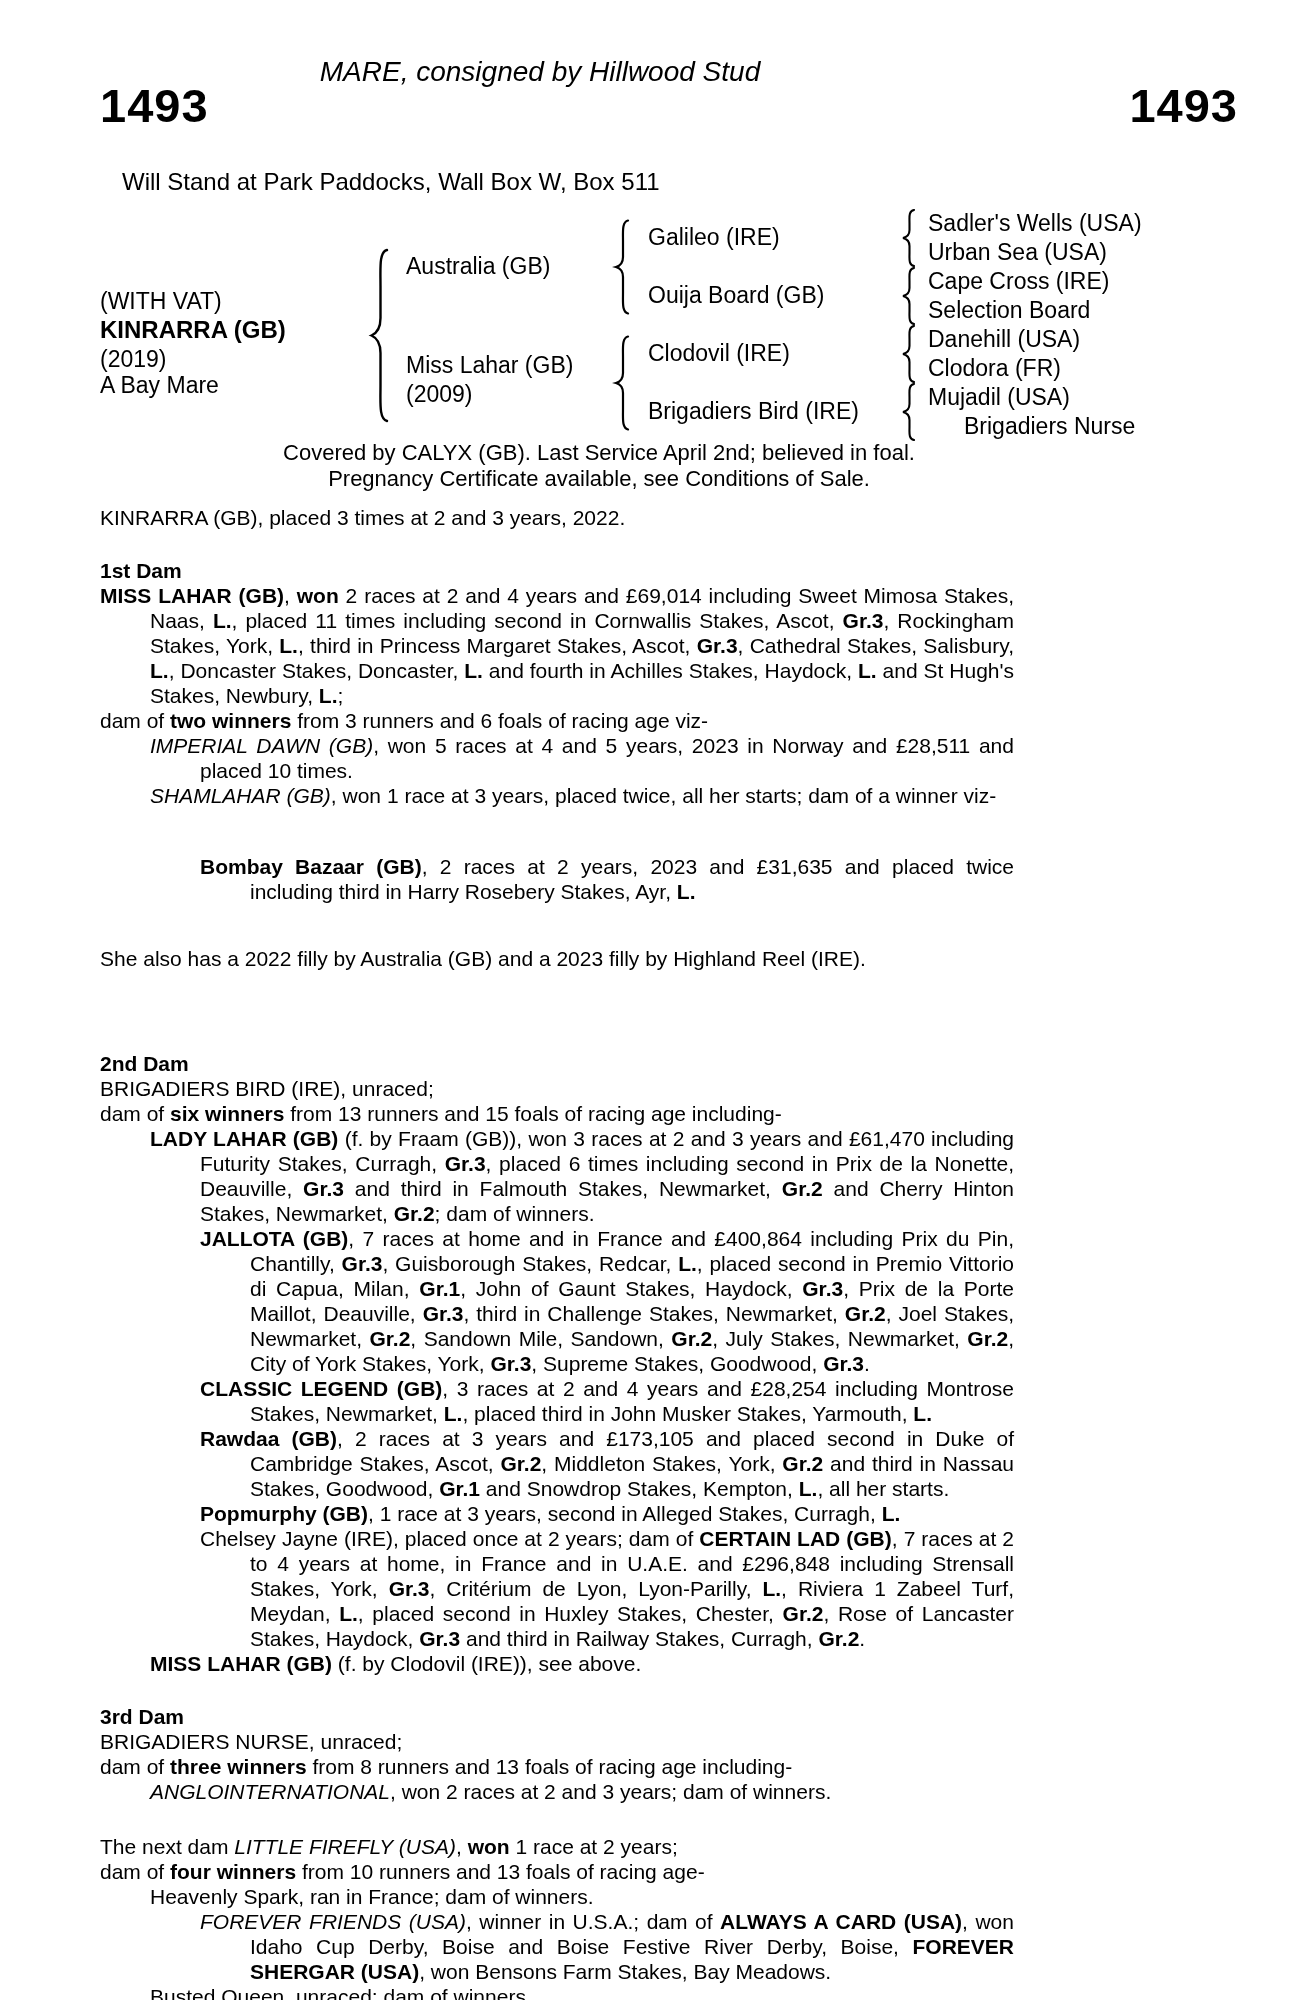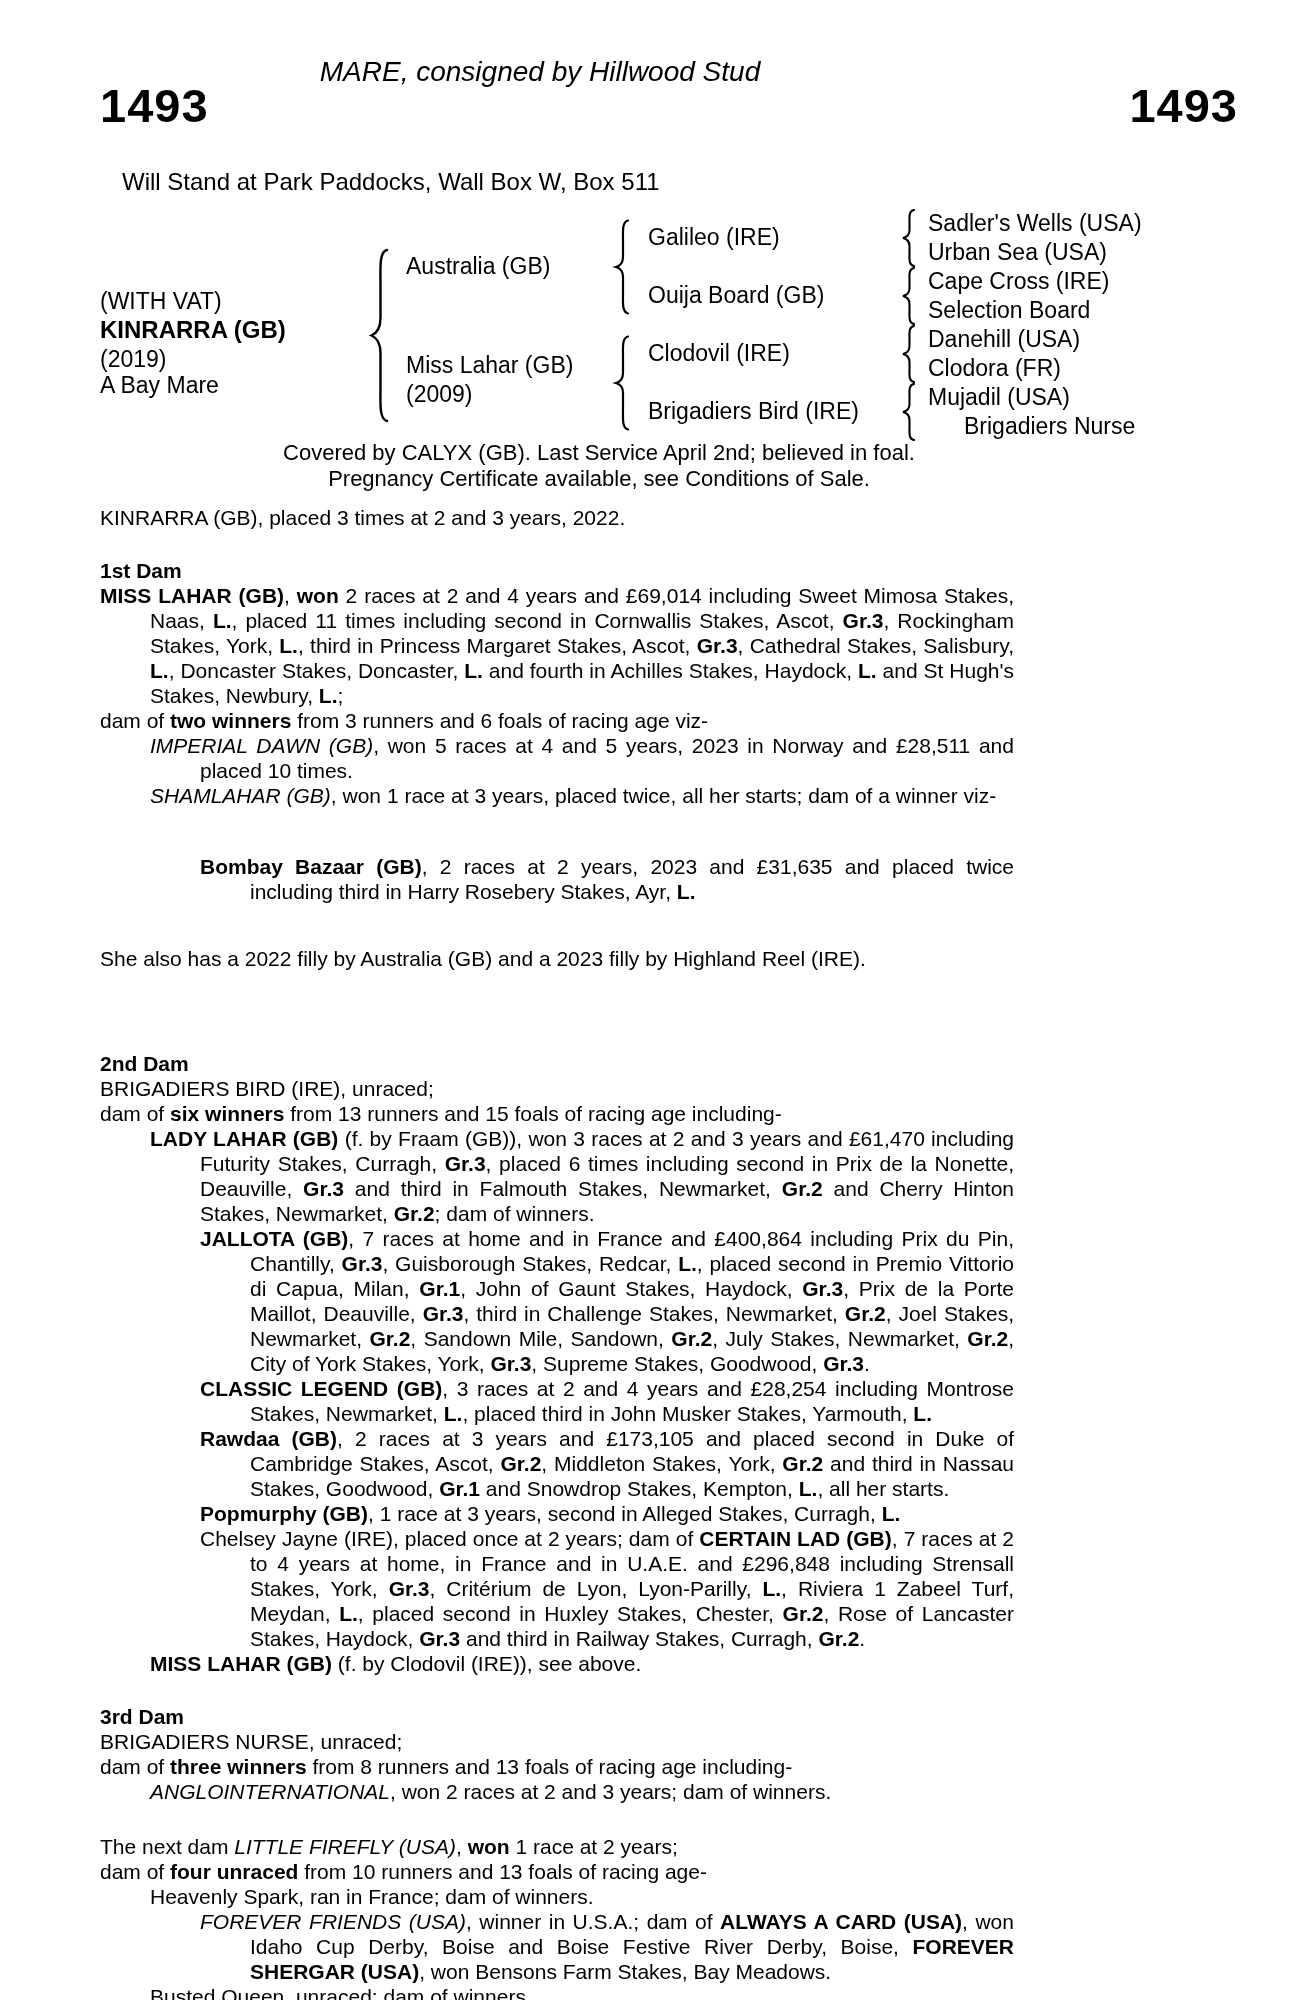--- a/index.html
+++ b/index.html
@@ -115,20 +115,20 @@
       <p style="padding-left: 150px; text-indent: -50px;"><span class="b">CLASSIC LEGEND (GB)</span><span>, 3 races at 2 and 4 years and £28,254 including Montrose Stakes, Newmarket, </span><span class="b">L.</span><span>, placed third in John Musker Stakes, Yarmouth, </span><span class="b">L.</span></p>
       <p style="padding-left: 150px; text-indent: -50px;"><span class="b">Rawdaa (GB)</span><span>, 2 races at 3 years and £173,105 and placed second in Duke of Cambridge Stakes, Ascot, </span><span class="b">Gr.2</span><span>, Middleton Stakes, York, </span><span class="b">Gr.2</span><span>&nbsp;and third in Nassau Stakes, Goodwood, </span><span class="b">Gr.1</span><span>&nbsp;and Snowdrop Stakes, Kempton, </span><span class="b">L.</span><span>, all her starts.</span></p>
       <p style="padding-left: 150px; text-indent: -50px;"><span class="b">Popmurphy (GB)</span><span>, 1 race at 3 years, second in Alleged Stakes, Curragh, </span><span class="b">L.</span></p>
       <p style="padding-left: 150px; text-indent: -50px;"><span>Chelsey Jayne (IRE), placed once at 2 years; dam of </span><span class="b">CERTAIN LAD (GB)</span><span>, 7 races at 2 to 4 years at home, in France and in U.A.E. and £296,848 including Strensall Stakes, York, </span><span class="b">Gr.3</span><span>, Critérium de Lyon, Lyon-Parilly, </span><span class="b">L.</span><span>, Riviera 1 Zabeel Turf, Meydan, </span><span class="b">L.</span><span>, placed second in Huxley Stakes, Chester, </span><span class="b">Gr.2</span><span>, Rose of Lancaster Stakes, Haydock, </span><span class="b">Gr.3</span><span>&nbsp;and third in Railway Stakes, Curragh, </span><span class="b">Gr.2</span><span>.</span></p>
       <p style="padding-left: 100px; text-indent: -50px;"><span class="b">MISS LAHAR (GB)</span><span>&nbsp;(f. by Clodovil (IRE)), see above.</span></p>
       <p class="heading" style="margin-top: 28px;"><span class="b">3rd Dam</span></p>
       <p style="padding-left: 0px; text-indent: 0px;"><span>BRIGADIERS NURSE, unraced;</span></p>
       <p style="padding-left: 0px; text-indent: 0px;"><span>dam of </span><span class="b">three winners</span><span>&nbsp;from 8 runners and 13 foals of racing age including-</span></p>
       <p style="padding-left: 100px; text-indent: -50px;"><span class="i">ANGLOINTERNATIONAL</span><span>, won 2 races at 2 and 3 years; dam of winners.</span></p>
       <p style="padding-left: 0px; text-indent: 0px; margin-top: 30px;"><span>The next dam </span><span class="i">LITTLE FIREFLY (USA)</span><span>, </span><span class="b">won</span><span>&nbsp;1 race at 2 years;</span></p>
-      <p style="padding-left: 0px; text-indent: 0px;"><span>dam of </span><span class="b">four unraced</span><span>&nbsp;from 10 runners and 13 foals of racing age-</span></p>
+      <p style="padding-left: 0px; text-indent: 0px;"><span>dam of </span><span class="b">four winners</span><span>&nbsp;from 10 runners and 13 foals of racing age-</span></p>
       <p style="padding-left: 100px; text-indent: -50px;"><span>Heavenly Spark, ran in France; dam of winners.</span></p>
       <p style="padding-left: 150px; text-indent: -50px;"><span class="i">FOREVER FRIENDS (USA)</span><span>, winner in U.S.A.; dam of </span><span class="b">ALWAYS A CARD (USA)</span><span>, won Idaho Cup Derby, Boise and Boise Festive River Derby, Boise, </span><span class="b">FOREVER SHERGAR (USA)</span><span>, won Bensons Farm Stakes, Bay Meadows.</span></p>
       <p style="padding-left: 100px; text-indent: -50px;"><span>Busted Queen, unraced; dam of winners.</span></p>
       <p style="padding-left: 150px; text-indent: -50px;"><span class="b">QUEEN RUNING</span><span>, won Premio di Lombardia, Milan, </span><span class="b">L.</span></p>
     </div>
 
 </div>
 
 </body></html>

